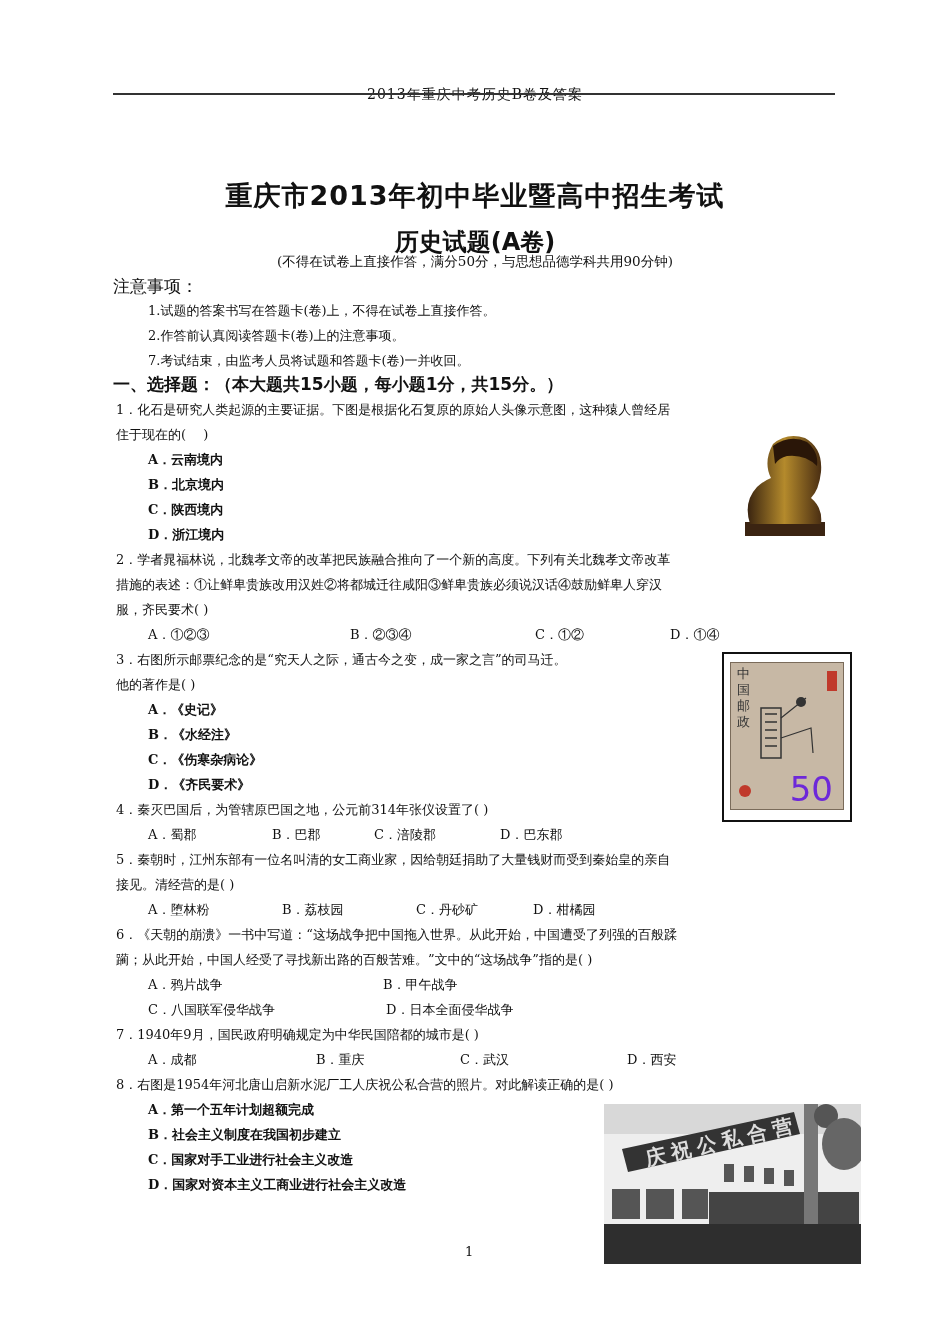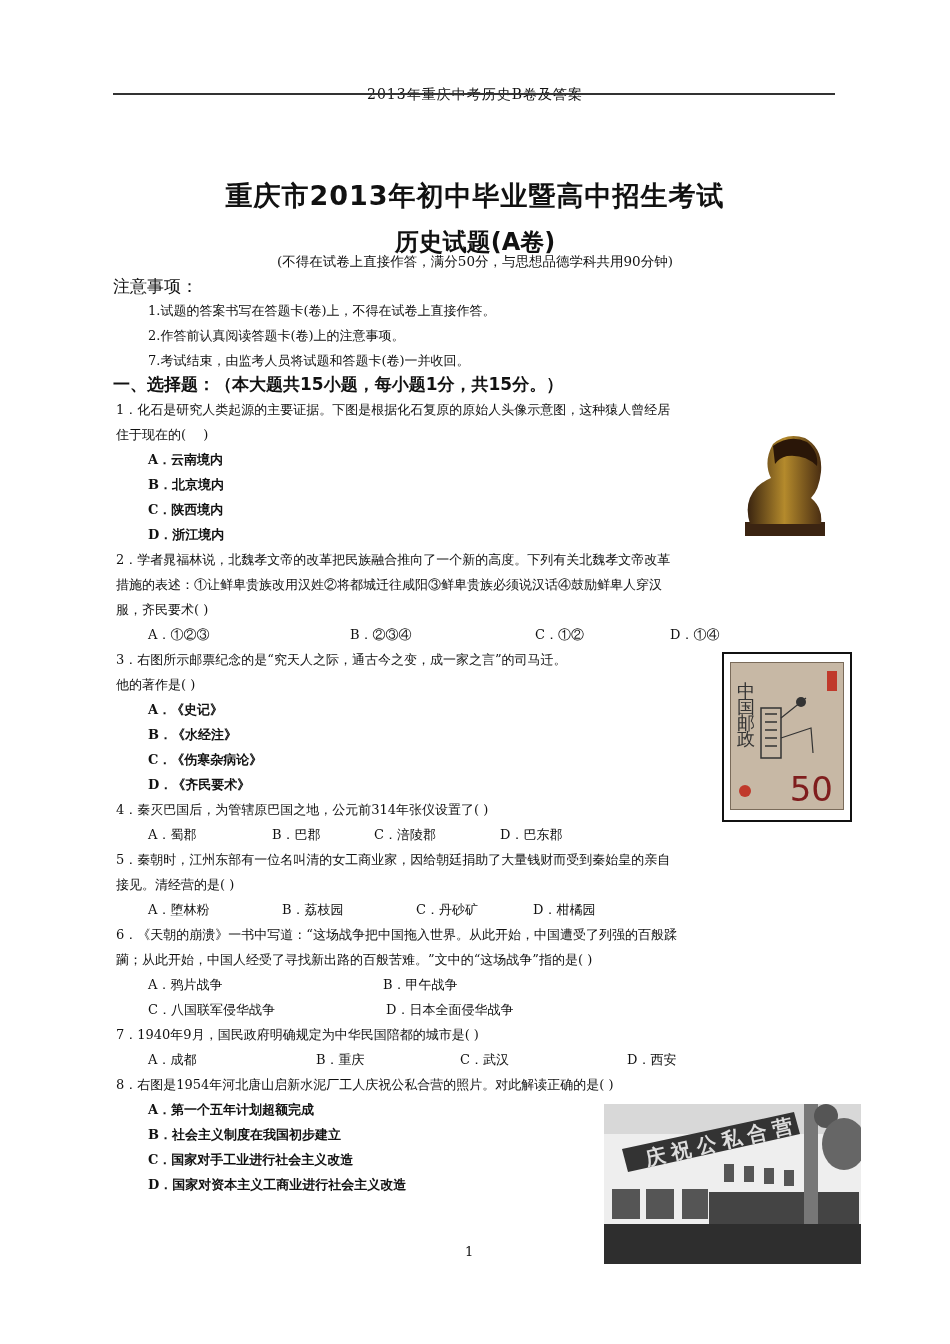--- a/index.html
+++ b/index.html
@@ -76,29 +76,29 @@
 <div class="line" style="left:670px;top:626px">D．①④</div>
 
 <div class="line q" style="top:651px">3．右图所示邮票纪念的是“究天人之际，通古今之变，成一家之言”的司马迁。</div>
 <div class="line q" style="top:676px">他的著作是( )</div>
 <div class="line opt" style="top:701px">A．《史记》</div>
 <div class="line opt" style="top:726px">B．《水经注》</div>
 <div class="line opt" style="top:751px">C．《伤寒杂病论》</div>
 <div class="line opt" style="top:776px">D．《齐民要术》</div>
 <div class="img-box stamp">
   <div class="stamp-inner">
-    <div style="position:absolute;left:6px;top:20px;width:14px;font-size:18px;line-height:16px;color:#333">中国邮政</div>
+    <div style="position:absolute;left:6px;top:3px;width:14px;font-size:13px;line-height:16px;color:#333">中国邮政</div>
     <svg style="position:absolute;left:20px;top:25px" width="70" height="80" viewBox="0 0 70 80">
       <path d="M10 20 L30 20 L30 70 L10 70 Z M14 26 L26 26 M14 34 L26 34 M14 42 L26 42 M14 50 L26 50 M14 58 L26 58" stroke="#333" fill="none" stroke-width="1.5"></path>
       <path d="M30 30 L55 10 M30 50 L60 40 L62 65" stroke="#333" fill="none" stroke-width="1.2"></path>
       <circle cx="50" cy="14" r="5" fill="#333"></circle>
     </svg>
     <div style="position:absolute;right:6px;top:8px;width:10px;height:20px;background:#c0392b"></div>
     <div style="position:absolute;left:8px;bottom:12px;width:12px;height:12px;border-radius:50%;background:#c0392b"></div>
-    <div style="position:absolute;right:10px;bottom:0;font-size:34px;font-family:'DejaVu Sans',sans-serif;color:#7f1d1d">50</div>
+    <div style="position:absolute;right:10px;bottom:0;font-size:34px;font-family:'DejaVu Sans',sans-serif;color:#6d28d9">50</div>
   </div>
 </div>
 
 <div class="line q" style="top:801px">4．秦灭巴国后，为管辖原巴国之地，公元前314年张仪设置了( )</div>
 <div class="line" style="left:148px;top:826px">A．蜀郡</div>
 <div class="line" style="left:272px;top:826px">B．巴郡</div>
 <div class="line" style="left:374px;top:826px">C．涪陵郡</div>
 <div class="line" style="left:500px;top:826px">D．巴东郡</div>
 
 <div class="line q" style="top:851px">5．秦朝时，江州东部有一位名叫清的女工商业家，因给朝廷捐助了大量钱财而受到秦始皇的亲自</div>

